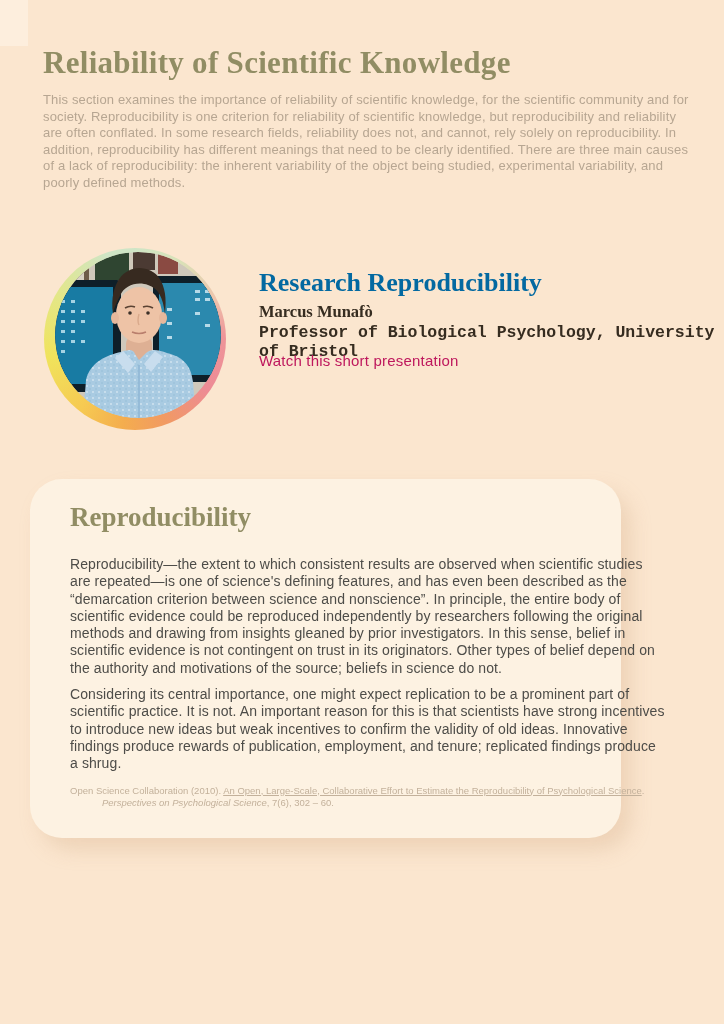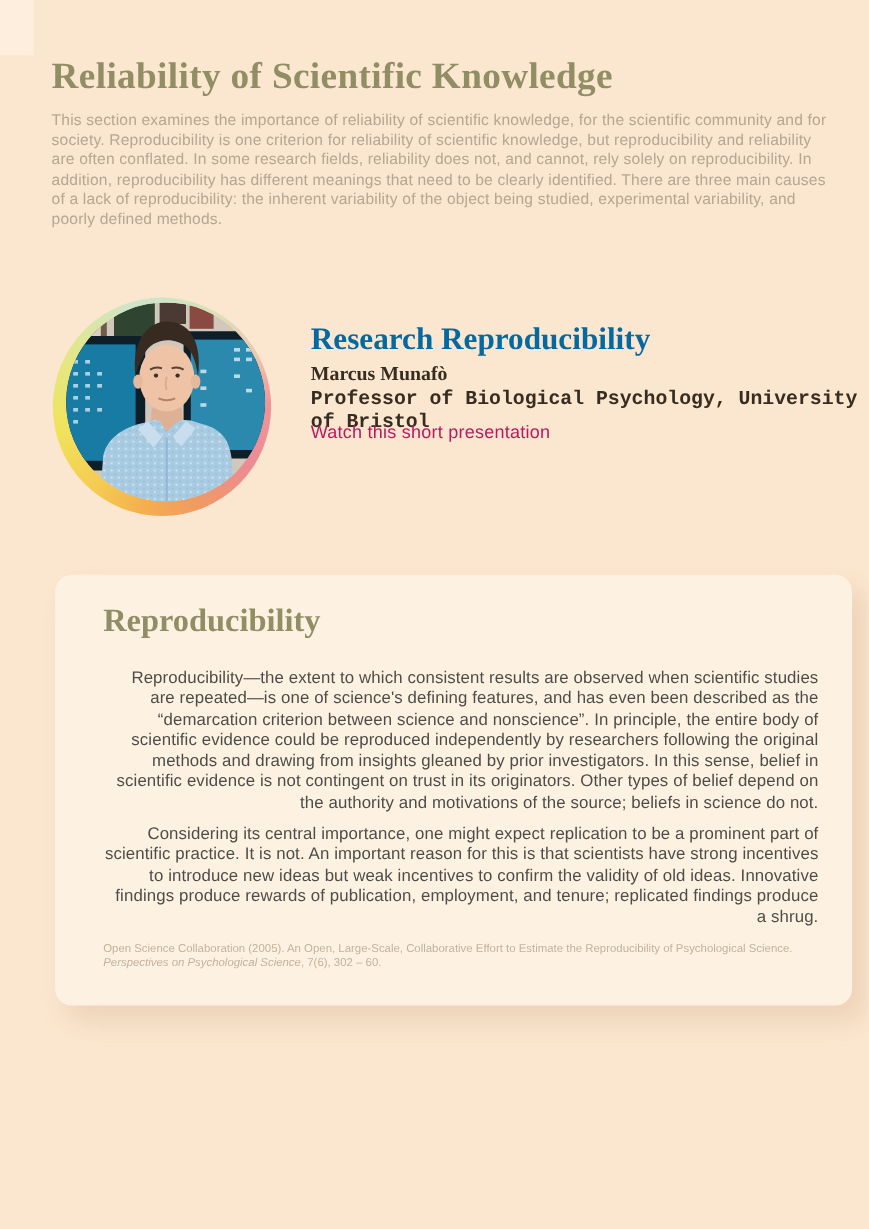--- a/index.html
+++ b/index.html
@@ -71,53 +71,53 @@
   .watch-link {
     position: absolute; left: 259px; top: 351px; margin: 0;
     font-size: 15px; line-height: 20px;
     letter-spacing: 0.2px;
     color: #be185d;
     text-decoration: none;
     cursor: pointer;
   }
   
   .card {
-    position: absolute; left: 46px; top: 479px;
-    width: 664px; height: 359px;
+    position: absolute; left: 30px; top: 479px;
+    width: 591px; height: 359px;
     background: #fdf2e2;
-    border-radius: 14px;
+    border-radius: 32px;
     box-shadow: 10px 12px 20px rgba(206, 162, 122, 0.28);
     box-sizing: border-box;
     padding: 23px 40px 0 40px;
   }
   .card-title {
     margin: 0 0 23px 0;
     font-family: "Liberation Serif", serif;
     font-weight: 700; font-size: 27px;
     color: #918d64;
   }
   .card-paragraph {
     margin: 0 0 9px 0;
     width: 596px;
     font-size: 14px; line-height: 17.3px;
     letter-spacing: 0.1px;
     color: #4d4c48;
-    text-align: right;
   }
   .citation {
     margin: 12px 0 0 0;
     width: 610px;
     font-size: 9.5px; line-height: 12.5px;
     color: #c3b19b;
   }
   .citation a {
     color: #c3b19b;
+    text-decoration: underline;
     cursor: pointer;
   }
-  .citation em { font-style: italic; }
+  .citation em { font-style: italic; margin-left: 32px; }
 </style>
 </head>
 <body>
 
 <div class="page">
 
   <div class="corner-patch"></div>
 
   <h1 class="page-title">Reliability of Scientific Knowledge</h1>
 
@@ -215,16 +215,16 @@
     <div class="presenter-role">Professor of Biological Psychology, University of Bristol</div>
     <p class="watch-link">
       <span>Watch this short presentation</span><br>
     </p>
   </section>
 
   <section class="card">
     <h2 class="card-title">Reproducibility</h2>
     <p class="card-paragraph">Reproducibility—the extent to which consistent results are observed when scientific studies are repeated—is one of science's defining features, and has even been described as the “demarcation criterion between science and nonscience”. In principle, the entire body of scientific evidence could be reproduced independently by researchers following the original methods and drawing from insights gleaned by prior investigators. In this sense, belief in scientific evidence is not contingent on trust in its originators. Other types of belief depend on the authority and motivations of the source; beliefs in science do not.</p>
     <p class="card-paragraph">Considering its central importance, one might expect replication to be a prominent part of scientific practice. It is not. An important reason for this is that scientists have strong incentives to introduce new ideas but weak incentives to confirm the validity of old ideas. Innovative findings produce rewards of publication, employment, and tenure; replicated findings produce a shrug.</p>
-    <p class="citation"><span>Open Science Collaboration (2005). </span><a>An Open, Large-Scale, Collaborative Effort to Estimate the Reproducibility of Psychological Science</a><span>. </span><em>Perspectives on Psychological Science</em><span>, 7(6), 302 – 60.</span></p>
+    <p class="citation"><span>Open Science Collaboration (2010). </span><a>An Open, Large-Scale, Collaborative Effort to Estimate the Reproducibility of Psychological Science</a><span>. </span><em>Perspectives on Psychological Science</em><span>, 7(6), 302 – 60.</span></p>
   </section>
 
 </div>
 
 </body></html>

